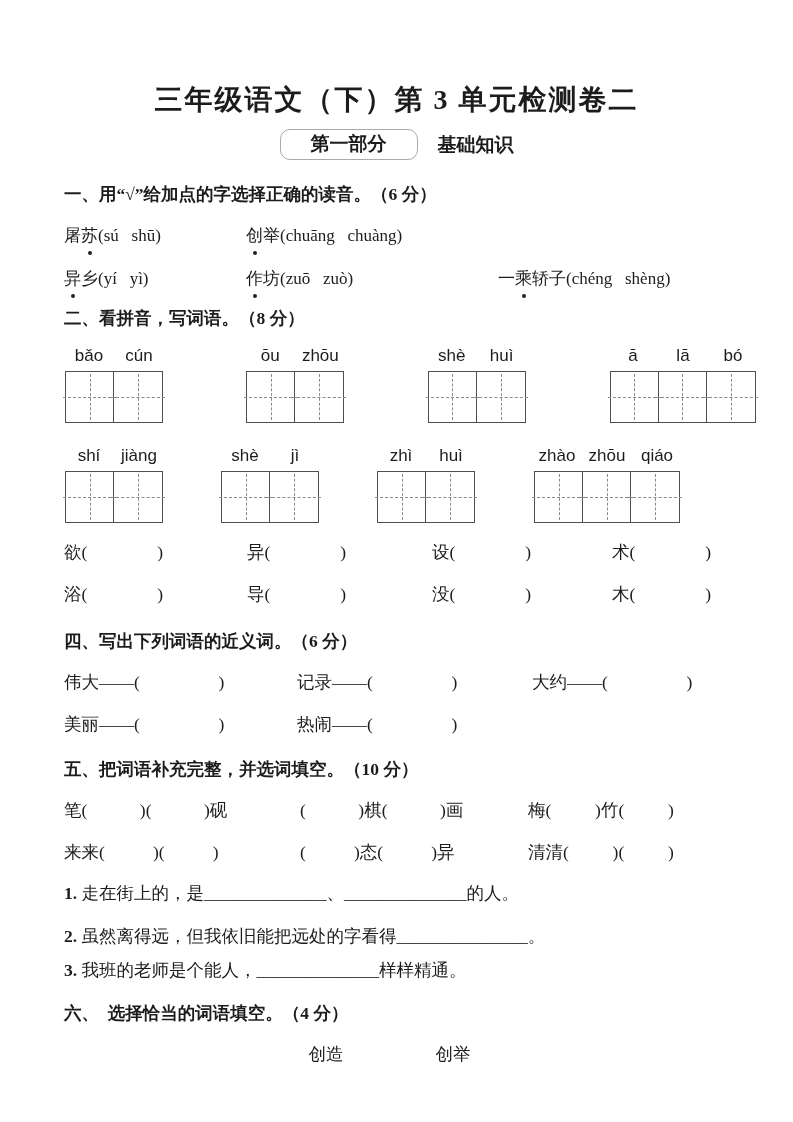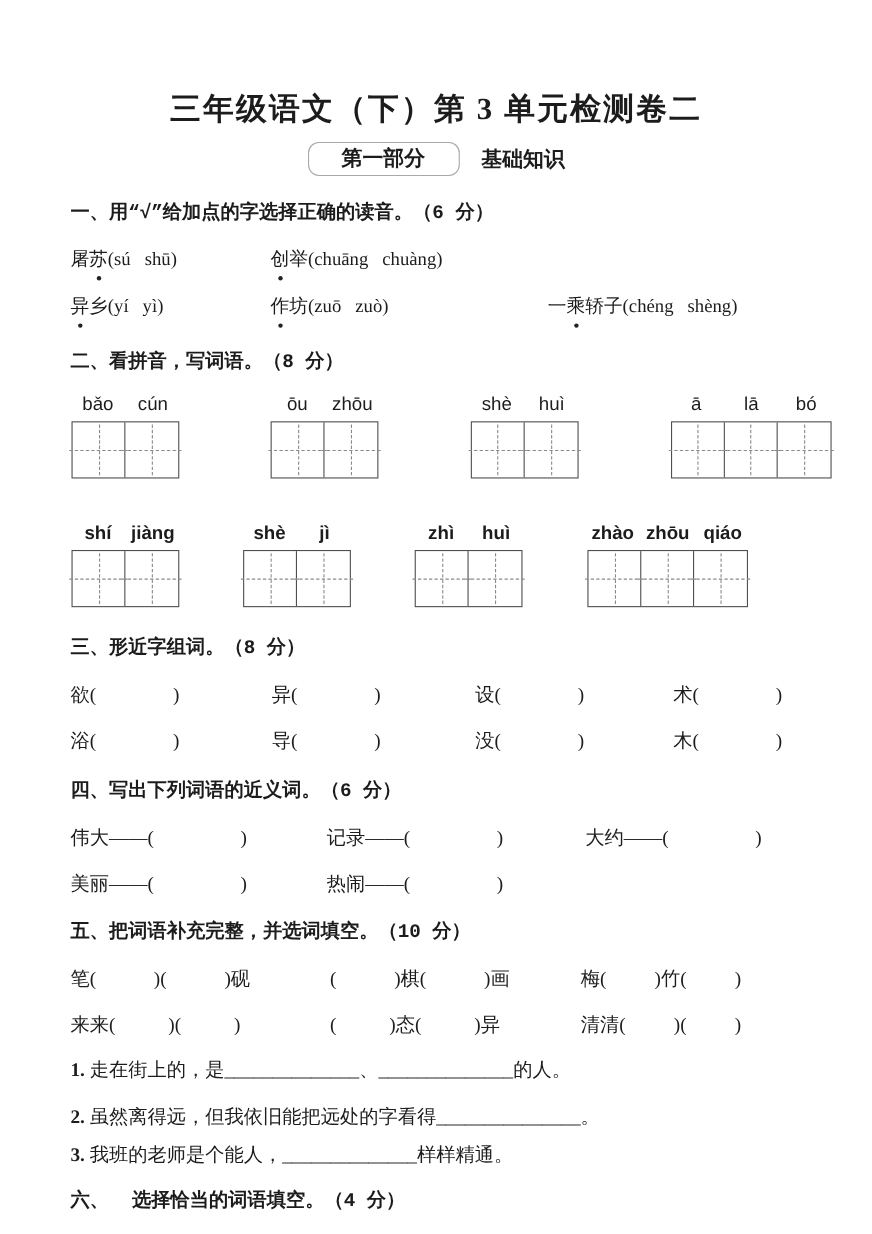--- a/index.html
+++ b/index.html
@@ -36,29 +36,29 @@
     border-radius: 10px;
     padding: 1px 30px 2px;
     font-size: 19px;
     font-weight: 700;
   }
   .part-title { font-size: 19px; font-weight: 700; }
 
   .content { padding: 0 34px 0 64px; }
 
   .sec-h {
-    font-family: Liberation Mono, monospace;
+    font-family: Liberation Serif, serif;
     font-size: 17.5px;
     font-weight: 700;
     margin: 0;
     line-height: 24px;
     white-space: pre;
   }
   .mt-s1h { margin-top: 22px; }
-  .mt-s2h { margin-top: 26px; }
+  .mt-s2h { margin-top: 14px; }
   .mt-s3h { margin-top: 26px; }
   .mt-s4h { margin-top: 22px; }
   .mt-s5h { margin-top: 20px; }
   .mt-s6h { margin-top: 18px; }
 
   .s1-row {
     display: grid;
     grid-template-columns: 182px 252px 1fr;
     margin-top: 17px;
     font-size: 17px;
@@ -71,21 +71,21 @@
     position: absolute;
     left: 50%; transform: translateX(-50%);
     bottom: -6px;
     width: 4px; height: 4px;
     background: #222;
     border-radius: 50%;
   }
 
   .grid-row { display: flex; }
   .grid-row-1 { justify-content: space-between; width: 694px; margin-top: 15px; }
-  .grid-row-2 { gap: 56px; margin-top: 39px; font-weight: bold; }
+  .grid-row-2 { gap: 56px; margin-top: 22px; }
   .grid-group { display: flex; flex-direction: column; }
   .pinyin-row {
     display: flex;
     justify-content: center;
     margin-bottom: 4px;
     font-family: "Liberation Sans", "DejaVu Sans", sans-serif;
     font-size: 17px;
     line-height: 22px;
   }
   .pinyin-syl { width: 50px; text-align: center; white-space: nowrap; }
@@ -258,21 +258,20 @@
             <span class="pinyin-syl">qiáo</span>
           </div>
           <div class="tian-row">
             <span class="tian-cell"></span>
             <span class="tian-cell"></span>
             <span class="tian-cell"></span>
           </div>
         </div>
     </div>
 
-    <h2 class="sec-h mt-s3h">三、形近字组词。（8 分）</h2>
     <div class="s3-row">
       <span>欲(                )</span>
       <span>异(                )</span>
       <span>设(                )</span>
       <span>术(                )</span>
     </div>
     <div class="s3-row">
       <span>浴(                )</span>
       <span>导(                )</span>
       <span>没(                )</span>

